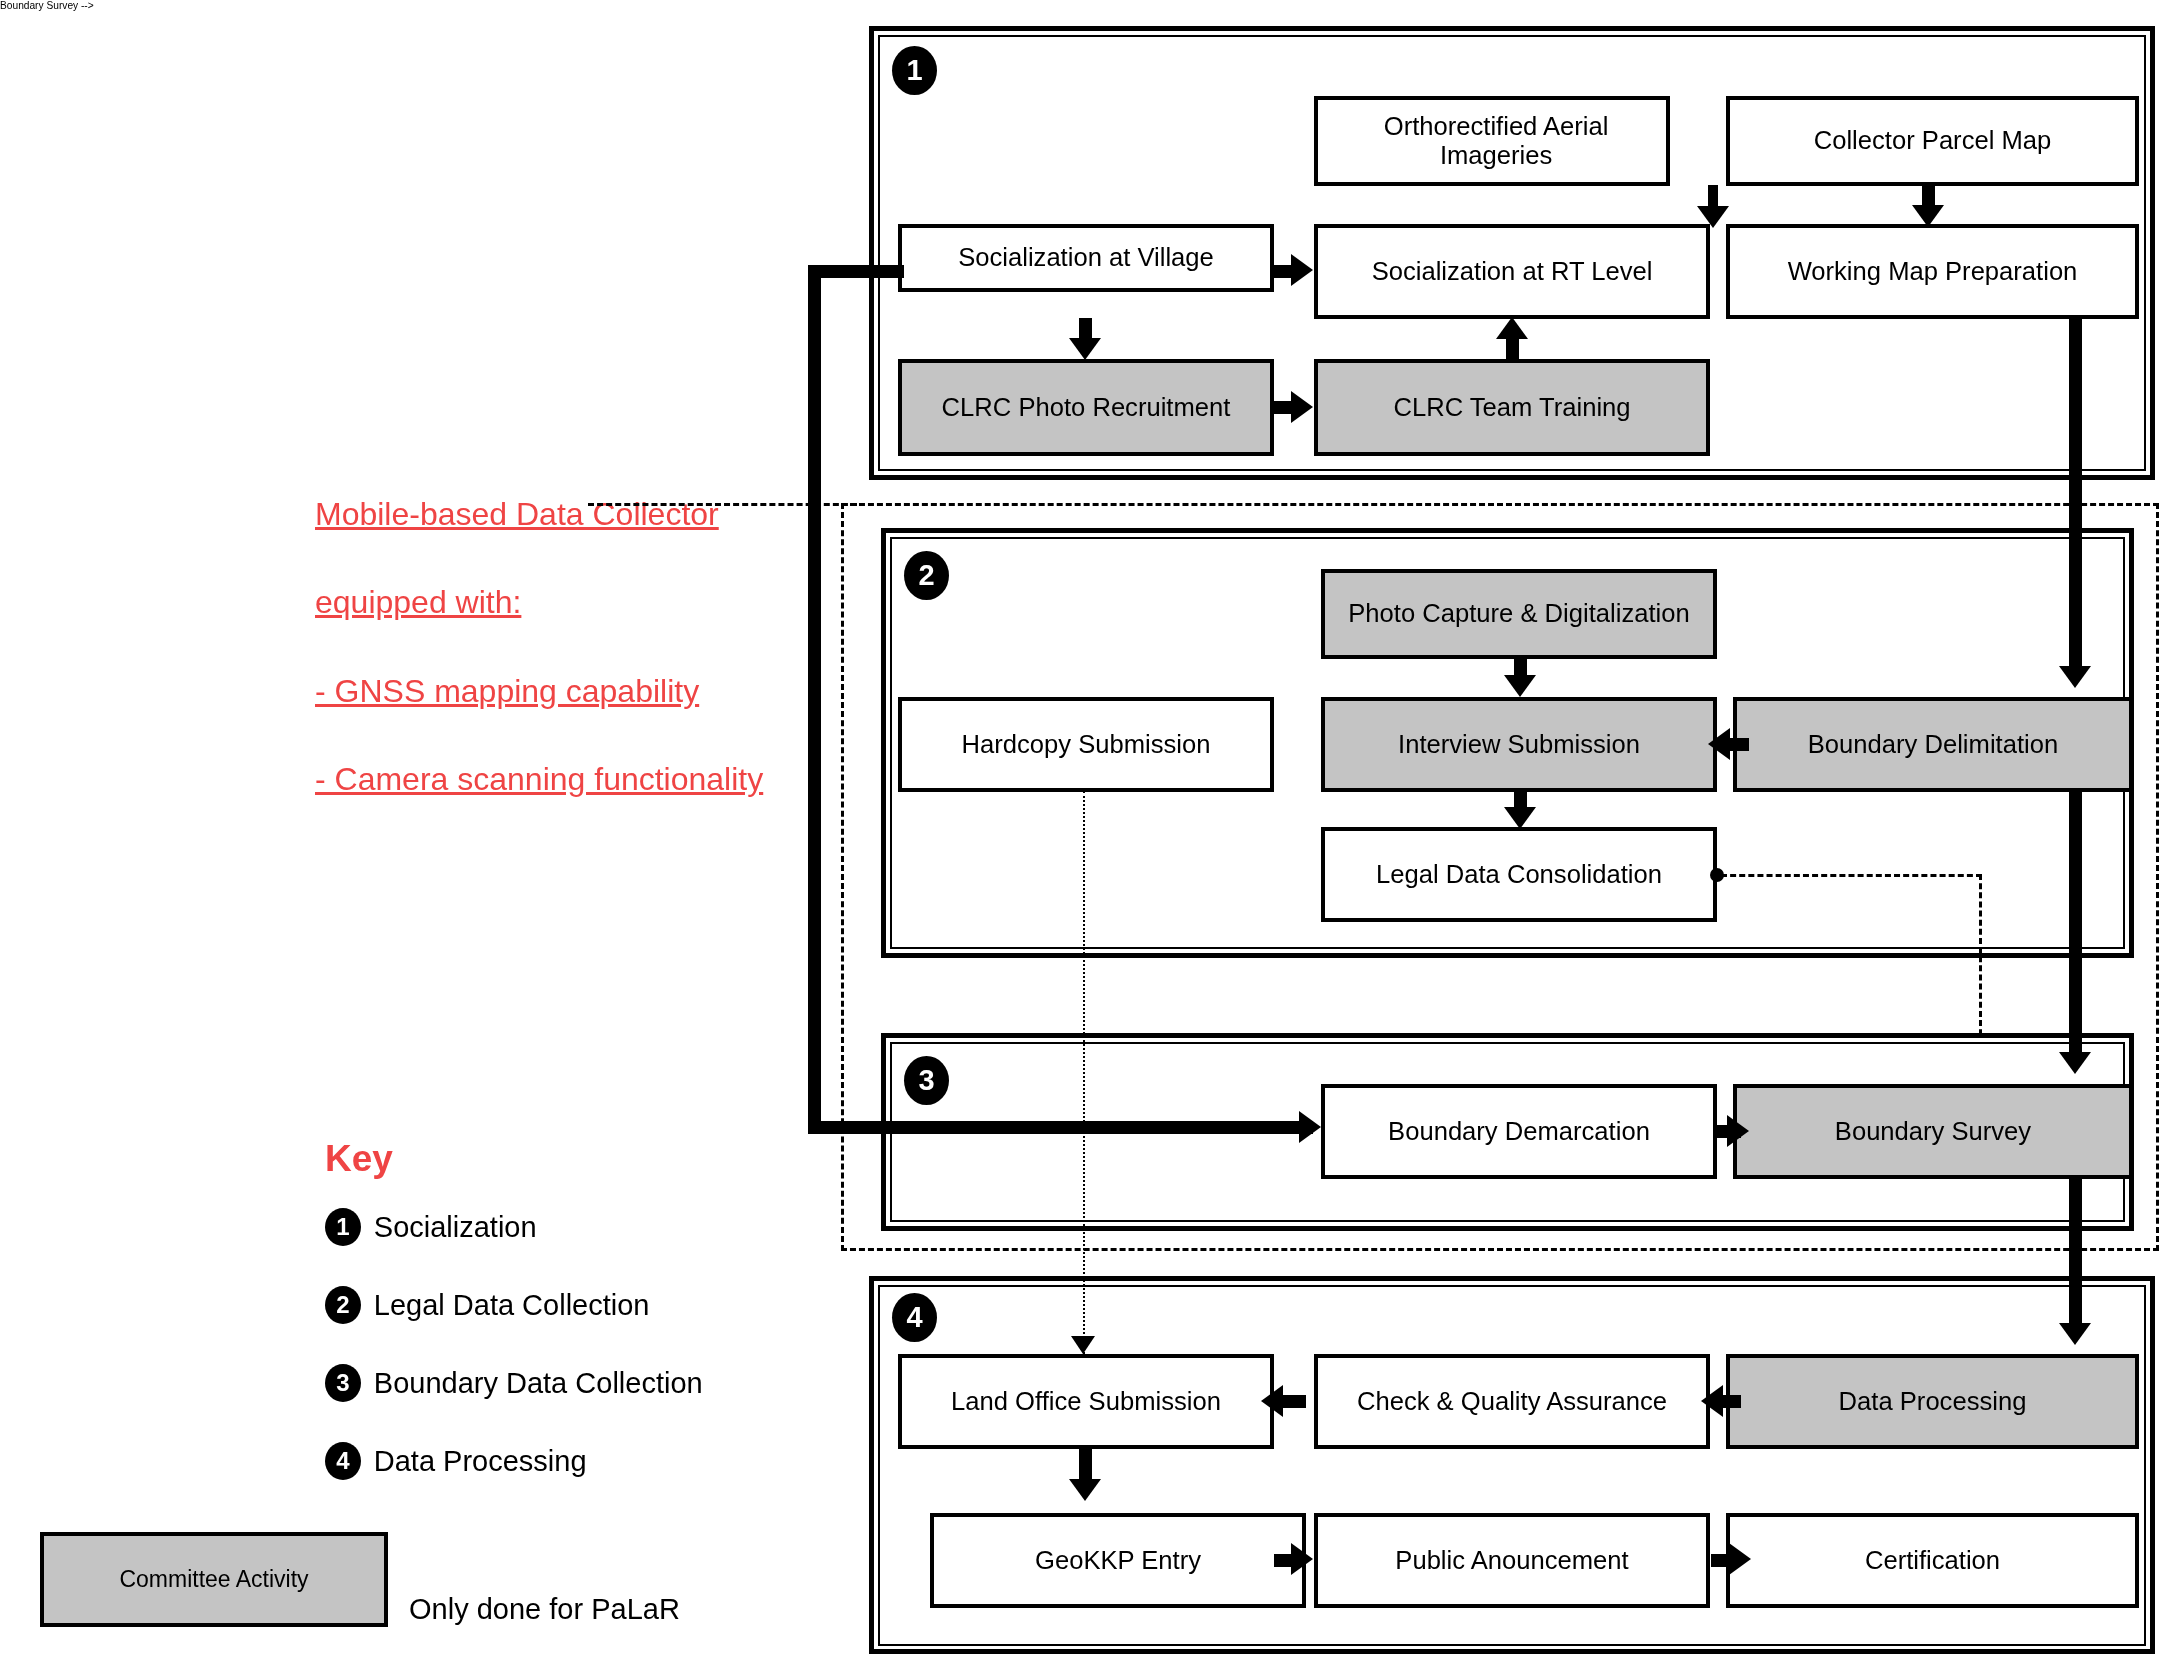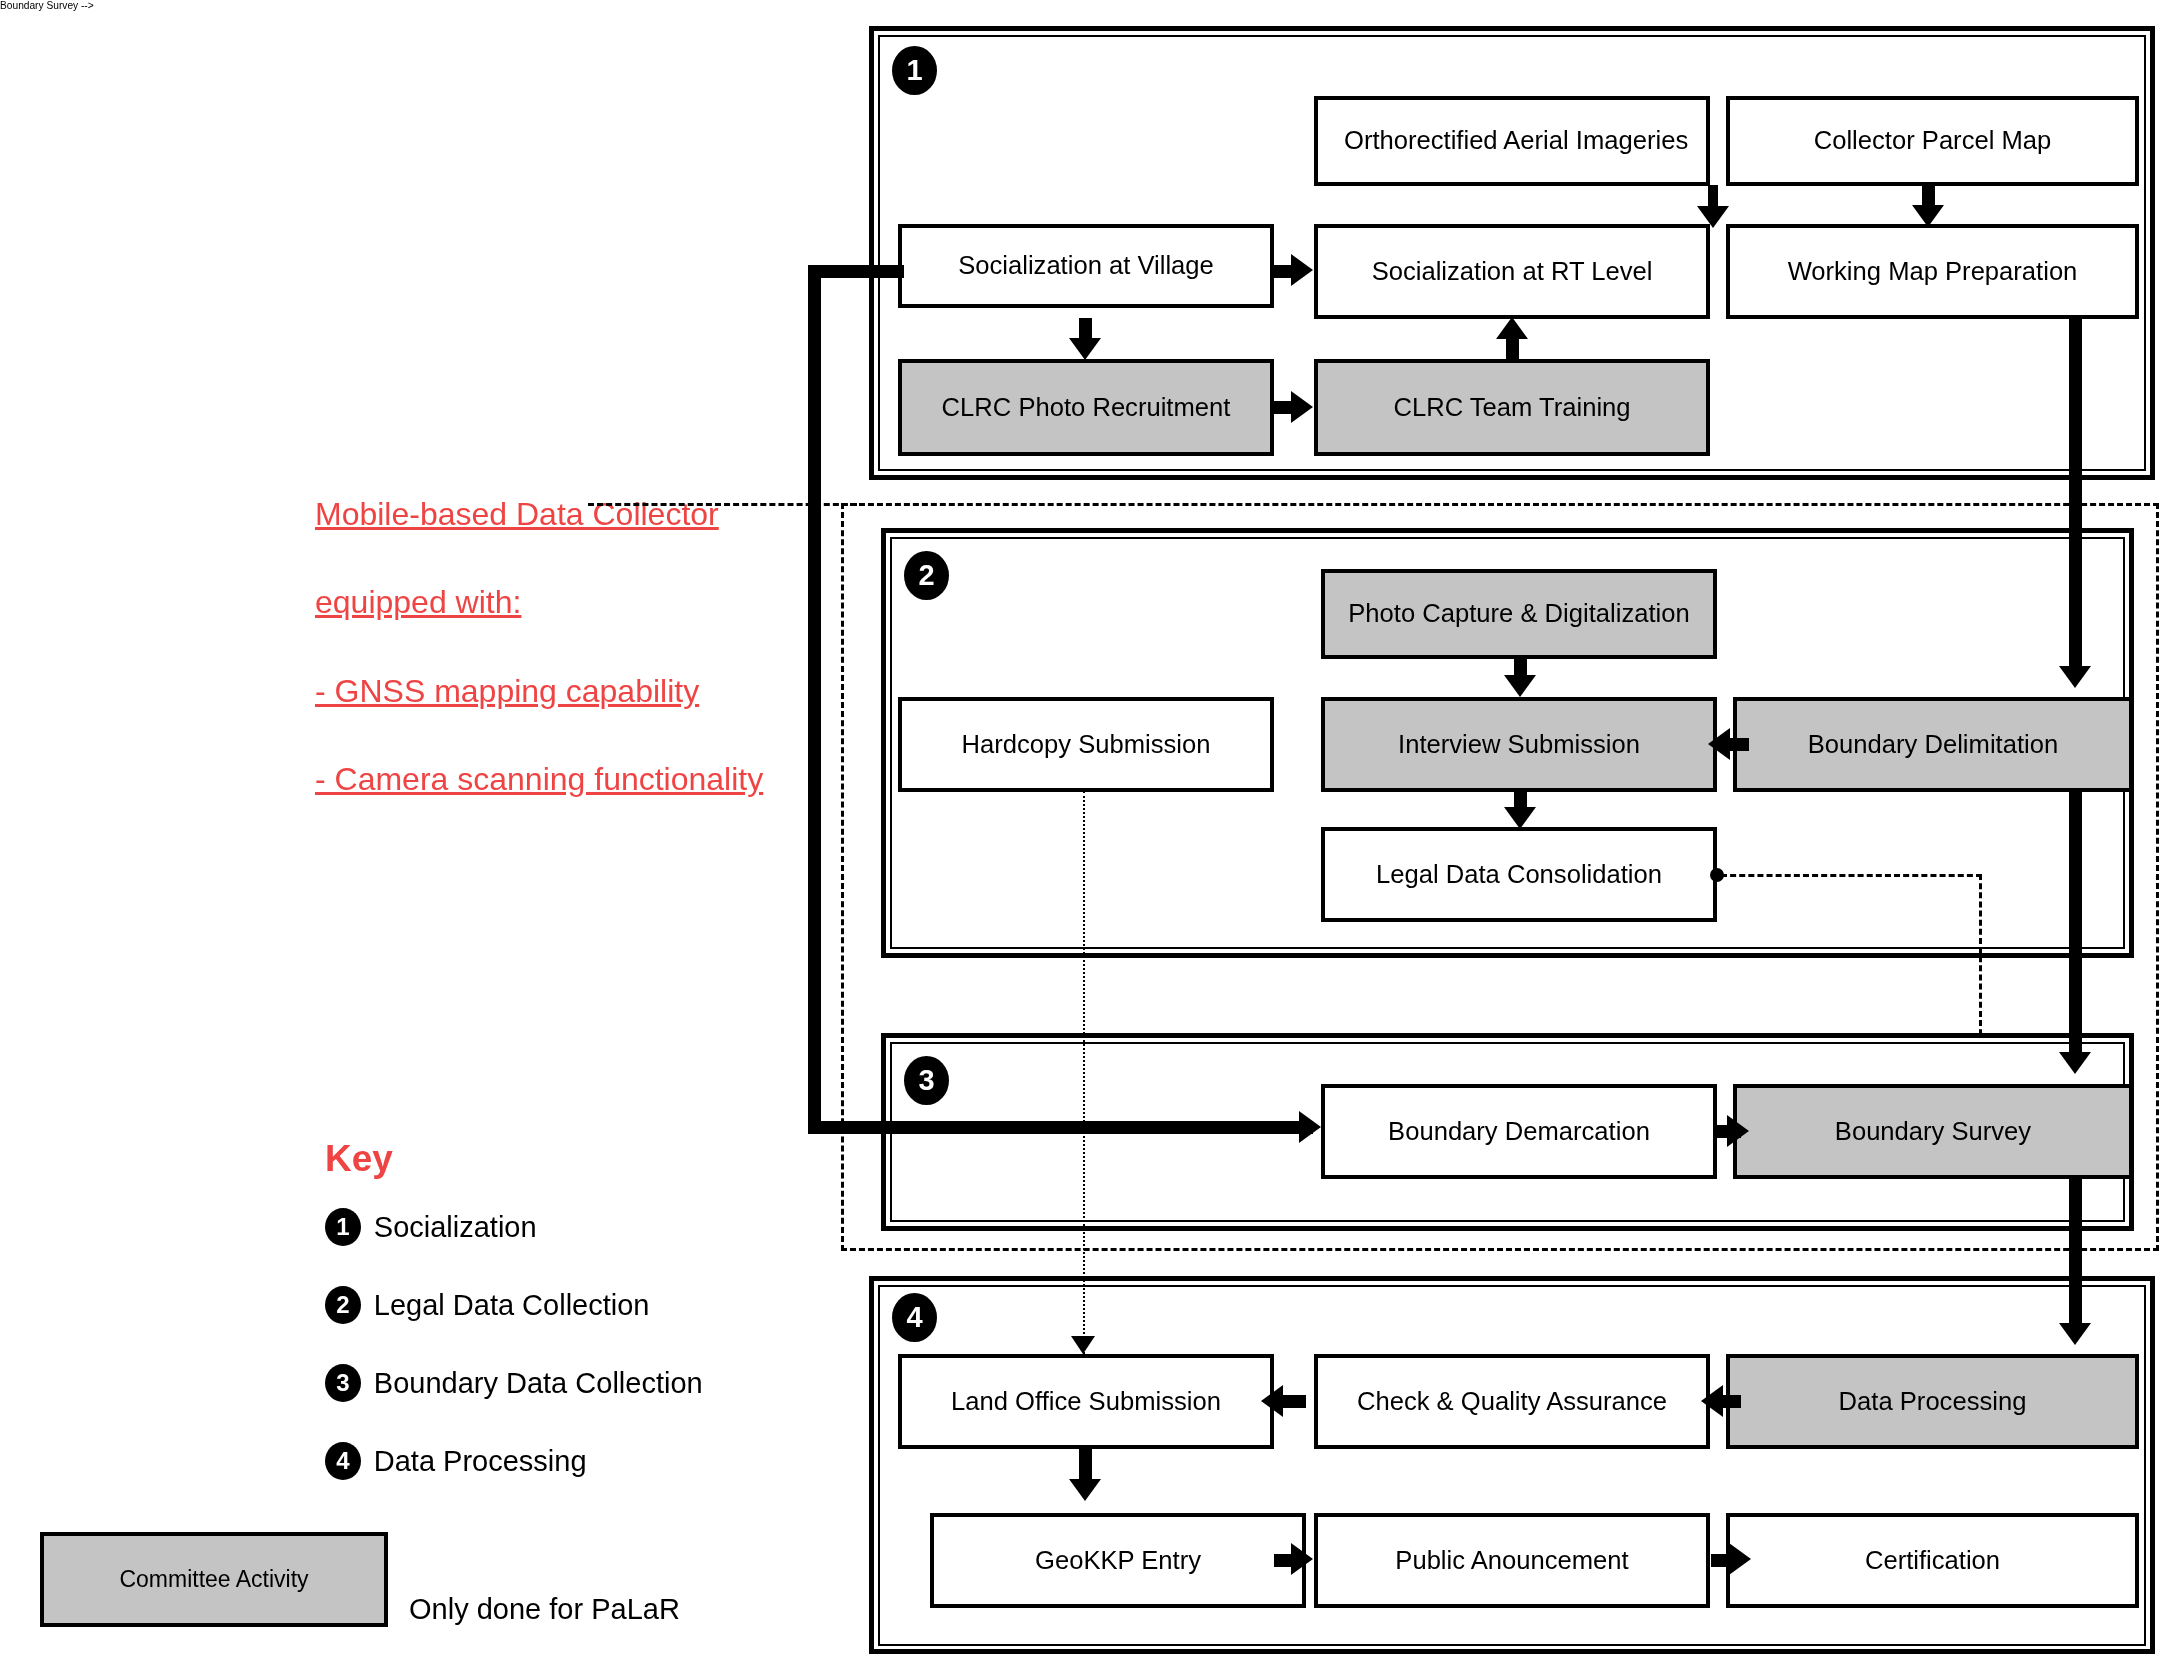--- a/index.html
+++ b/index.html
@@ -77,28 +77,28 @@
 
   
   <div class="dash-container" style="left:841px;top:503px;width:1318px;height:748px;"></div>
 
   
   <div class="panel" style="left:869px;top:25.6px;width:1286px;height:454px;"></div>
   <div class="panel-inner" style="left:878px;top:35px;width:1268px;height:436px;"></div>
   <div class="badge" style="left:892px;top:46px;">1</div>
 
   
-  <div class="pbox" style="left:1314px;top:96px;width:396px;height:90px;padding-left:12px;">
+  <div class="pbox" style="left:1314px;top:96px;width:356px;height:90px;padding-left:12px;">
     <span>Orthorectified Aerial Imageries</span>
   </div>
   <div class="pbox" style="left:1726px;top:96px;width:413px;height:90px;">
     <span>Collector Parcel Map</span>
   </div>
 
-  <div class="pbox" style="left:898px;top:224px;width:376px;height:84px;">
+  <div class="pbox" style="left:898px;top:224px;width:376px;height:68px;">
     <span>Socialization at Village</span>
   </div>
   <div class="pbox" style="left:1314px;top:224px;width:396px;height:95px;">
     <span>Socialization at RT Level</span>
   </div>
   <div class="pbox" style="left:1726px;top:224px;width:413px;height:95px;">
     <span>Working Map Preparation</span>
   </div>
 
   <div class="pbox gray" style="left:898px;top:359px;width:376px;height:97px;">

